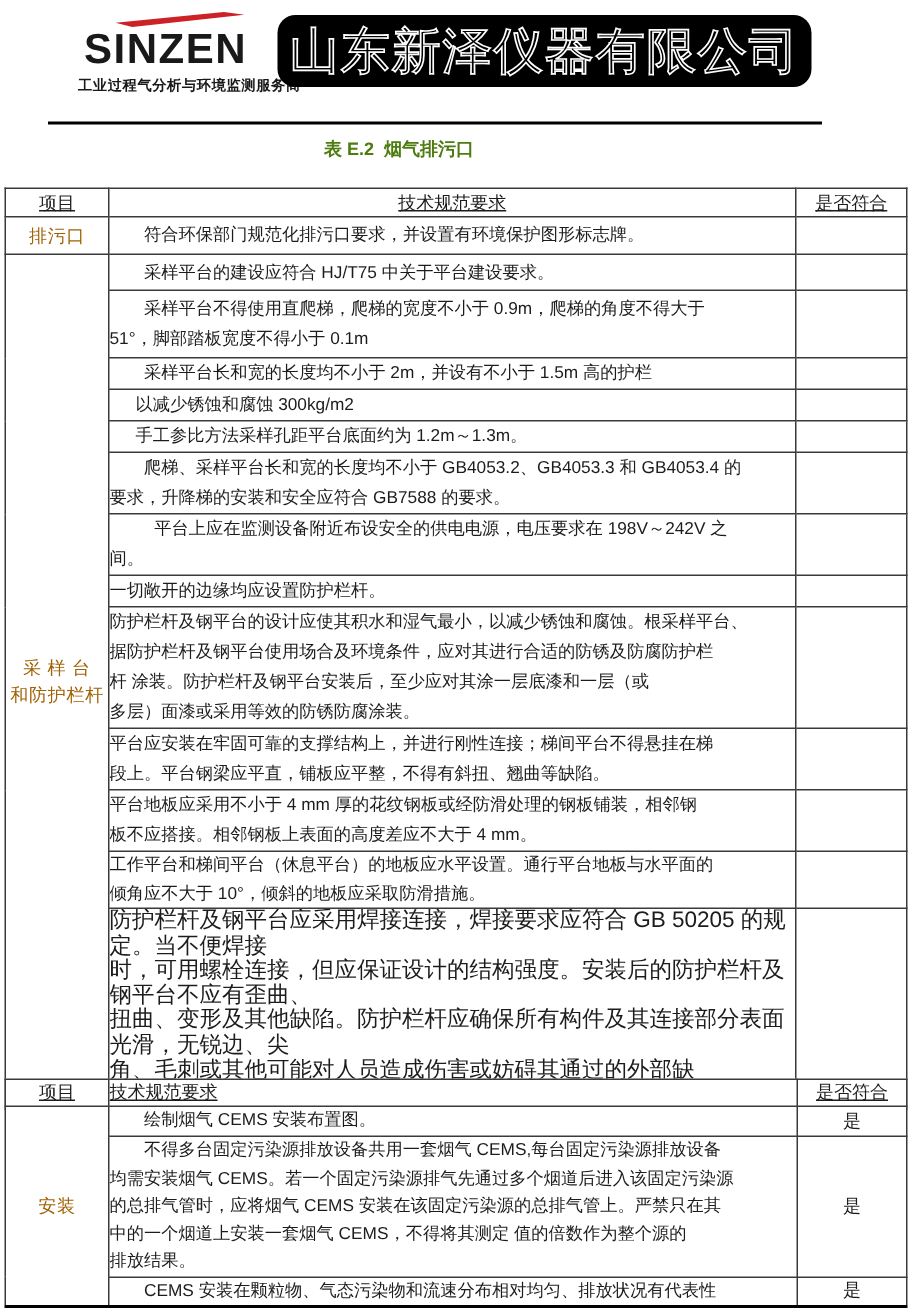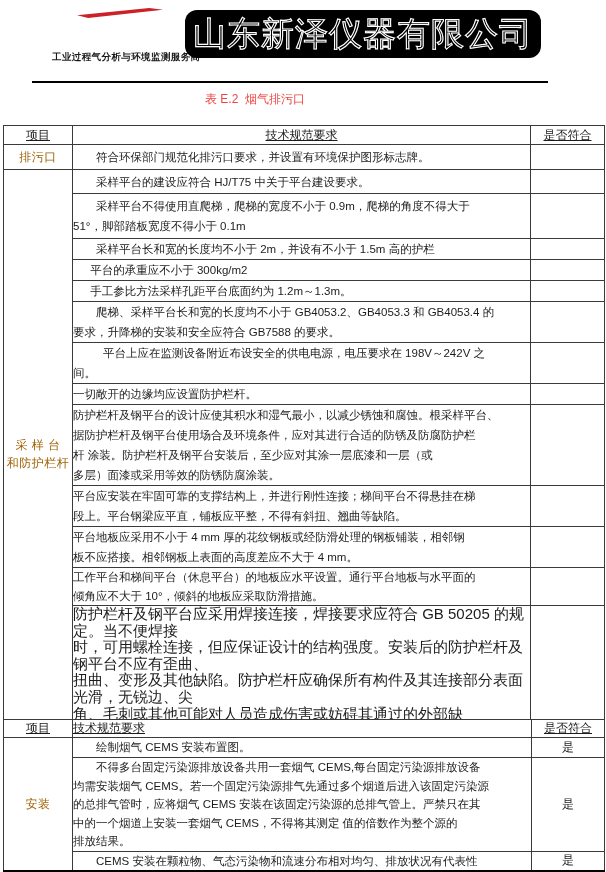--- a/index.html
+++ b/index.html
@@ -26,21 +26,21 @@
     background:#000;display:flex;align-items:center;justify-content:center;border-radius:12px;
   }
   .company-name{
     font-size:33px;letter-spacing:1px;color:#000;white-space:nowrap;
     -webkit-text-stroke:1.1px #ffffff;
     text-shadow:0 0 0 #fff;
     font-family:"Liberation Serif","DejaVu Serif",serif;
   }
   .header-rule{position:absolute;left:32px;top:81px;width:516px;height:2px;background:#000;}
   
-  .tbl-title{position:absolute;left:5px;font-size:12px;font-weight:normal;color:#ef4444;
+  .tbl-title{position:absolute;left:16px;font-size:12px;font-weight:bold;color:#4d7c0f;
     width:500px;text-align:center;white-space:pre;}
   .title-e2{top:91px;}
   .title-e3{top:698px;width:492px;}
   
   table.spec{
     position:absolute;left:3px;border-collapse:collapse;table-layout:fixed;
     width:601px;background:#fff;
   }
   .tbl-e2{top:125px;}
   .tbl-e3{top:719px;border-bottom:3px solid #000;}
@@ -65,20 +65,21 @@
   .lh18{line-height:18.5px;}
   .tight{line-height:16.6px;font-size:15px;}
   .e3req{line-height:18.5px;}
 </style>
 </head>
 <body>
 
 <div class="page">
 
   <div class="logo-swoosh" style="background:#cd2128;"></div>
+  <div class="logo-text">SINZEN</div>
   <div class="logo-tagline">工业过程气分析与环境监测服务商</div>
   <div class="company-box">
     <span class="company-name">山东新泽仪器有限公司</span>
   </div>
   <div class="header-rule"></div>
 
   <div class="tbl-title title-e2">表 E.2  烟气排污口</div>
 
   <table class="spec tbl-e2">
     <colgroup>
@@ -106,21 +107,21 @@
     <tr style="height:45px">
       <td class="req-cell ind2">采样平台不得使用直爬梯，爬梯的宽度不小于 0.9m，爬梯的角度不得大于
 51°，脚部踏板宽度不得小于 0.1m</td>
       <td class="ok-cell"></td>
     </tr>
     <tr style="height:20px">
       <td class="req-cell ind2">采样平台长和宽的长度均不小于 2m，并设有不小于 1.5m 高的护栏</td>
       <td class="ok-cell"></td>
     </tr>
     <tr style="height:20px">
-      <td class="req-cell ind15">平台的承重应不小于 300kg/m2</td>
+      <td class="req-cell ind15">以减少锈蚀和腐蚀 300kg/m2</td>
       <td class="ok-cell"></td>
     </tr>
     <tr style="height:19px">
       <td class="req-cell ind15">手工参比方法采样孔距平台底面约为 1.2m～1.3m。</td>
       <td class="ok-cell"></td>
     </tr>
     <tr style="height:40px">
       <td class="req-cell ind2">爬梯、采样平台长和宽的长度均不小于 GB4053.2、GB4053.3 和 GB4053.4 的
 要求，升降梯的安装和安全应符合 GB7588 的要求。</td>
       <td class="ok-cell"></td>

